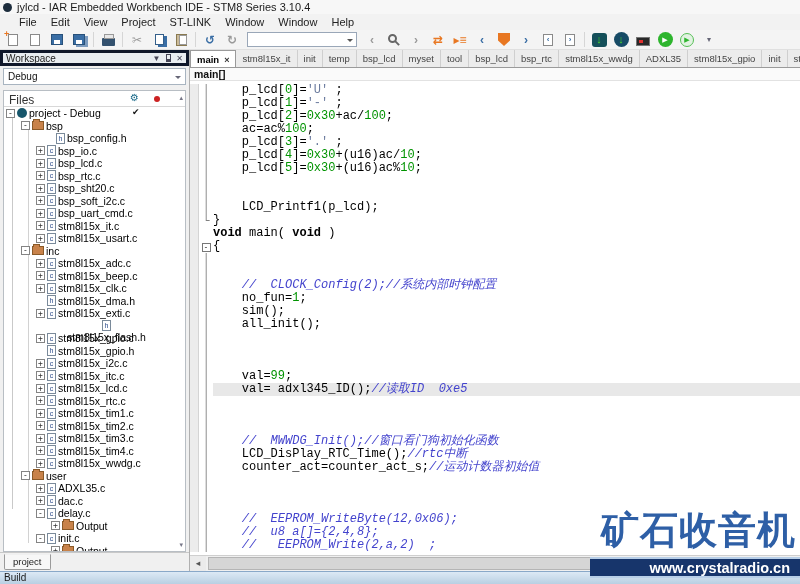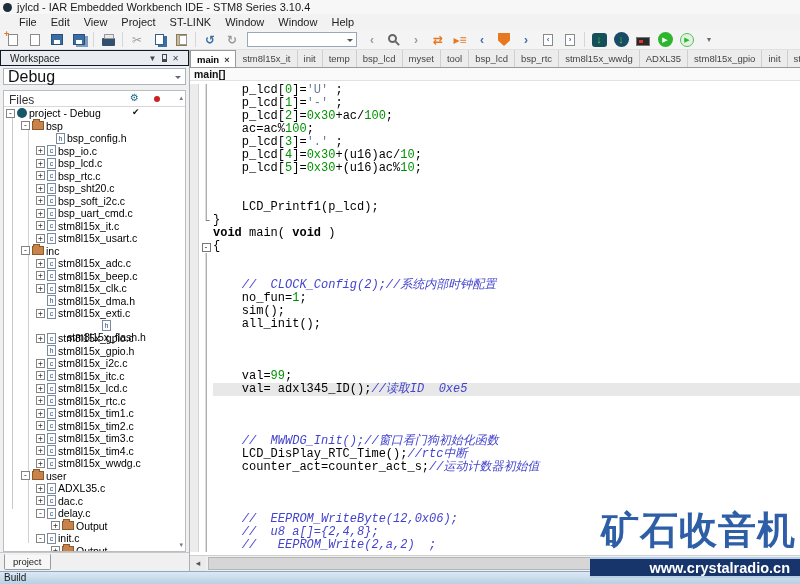--- a/index.html
+++ b/index.html
@@ -35,26 +35,26 @@
   .i-dlhex{width:15px;height:14px;background:#15505a;border-radius:3px;color:#44d62c;font-weight:bold;font-size:11px;line-height:13px;text-align:center;}
   .i-dlcirc{width:15px;height:15px;background:#174b66;border-radius:50%;color:#44d62c;font-weight:bold;font-size:11px;line-height:14px;text-align:center;}
   .i-chip{width:14px;height:9px;background:#2a2a2a;border:1px solid #777;position:relative;margin-top:4px;}
   .i-chip::after{content:"";position:absolute;left:2px;top:2px;width:4px;height:3px;background:#e03030;}
   .i-play{width:15px;height:15px;border-radius:50%;background:#2eb52e;color:#fff;font-size:7px;line-height:15px;text-align:center;}
   .i-play2{width:14px;height:14px;border-radius:50%;background:#e2f2e2;border:1px solid #57c057;color:#2eb52e;font-size:7px;line-height:12px;text-align:center;}
   .i-overflow{width:8px;color:#667;font-size:8px;text-align:center;}
   
   .main{position:absolute;top:50px;left:0;right:0;bottom:13px;}
   .workspace{position:absolute;left:0;top:0;width:190px;height:100%;background:#f0f0f0;border-right:1px solid #b0b0b0;}
-  .ws-header{height:16px;background:#e9edf1;border:1px solid #0f172a;display:flex;align-items:center;padding:0 9px;}
+  .ws-header{height:16px;background:#e9edf1;border:3px solid #0f172a;display:flex;align-items:center;padding:0 3px;}
   .ws-title{font-size:10px;color:#222;flex:1;}
   .ws-hbtn{font-size:8px;color:#445;margin-left:5px;}
   .ws-pin{width:5px;height:8px;border:1px solid #445;border-bottom:3px solid #445;margin-left:6px;}
   .ws-combo{height:17px;margin:2px 3px;background:#fff;border:1px solid #a8b4c0;display:flex;align-items:center;padding:0 4px;}
-  .ws-combo-label{font-size:16px;color:#111;flex:1;}
+  .ws-combo-label{font-size:10px;color:#111;flex:1;}
   .ws-combo::after{content:"";border:3px solid transparent;border-top-color:#667;margin-top:4px;}
   .files-panel{position:absolute;left:3px;right:3px;top:40px;bottom:19px;background:#fff;border:1px solid #b8bec4;overflow:hidden;}
   .files-hdr{height:16px;border-bottom:1px solid #d8d8d8;position:relative;}
   .files-title{font-size:12px;color:#333;position:absolute;left:5px;top:2px;}
   .gear{position:absolute;left:126px;top:1px;color:#1a6a8a;font-size:10px;}
   .reddot{position:absolute;left:150px;top:5px;width:6px;height:6px;border-radius:50%;background:#cc2222;}
   .tree-up{position:absolute;right:2px;top:3px;font-size:7px;color:#778;}
   .tree-dn{position:absolute;right:2px;bottom:2px;font-size:7px;color:#778;z-index:3;}
   .tree{position:absolute;left:0;right:10px;top:16px;bottom:0;overflow:hidden;}
   .tree::before{content:"";position:absolute;left:8px;top:8px;bottom:42px;border-left:1px solid #c9c9c9;}

